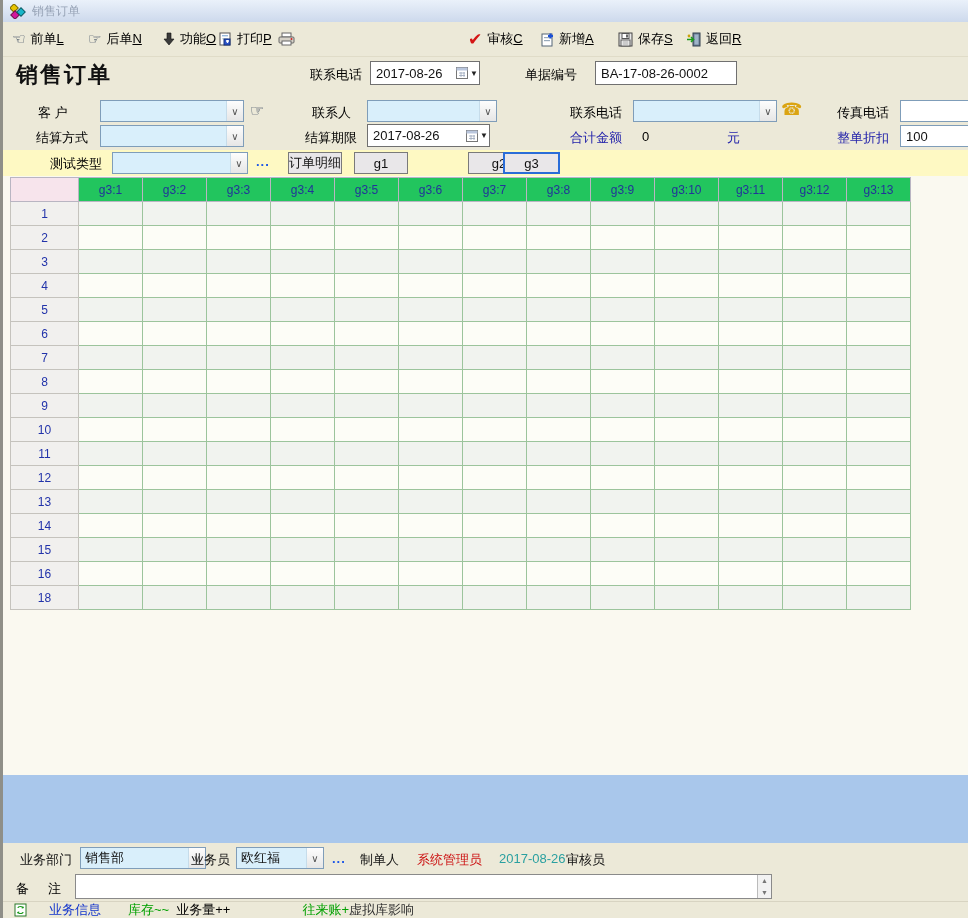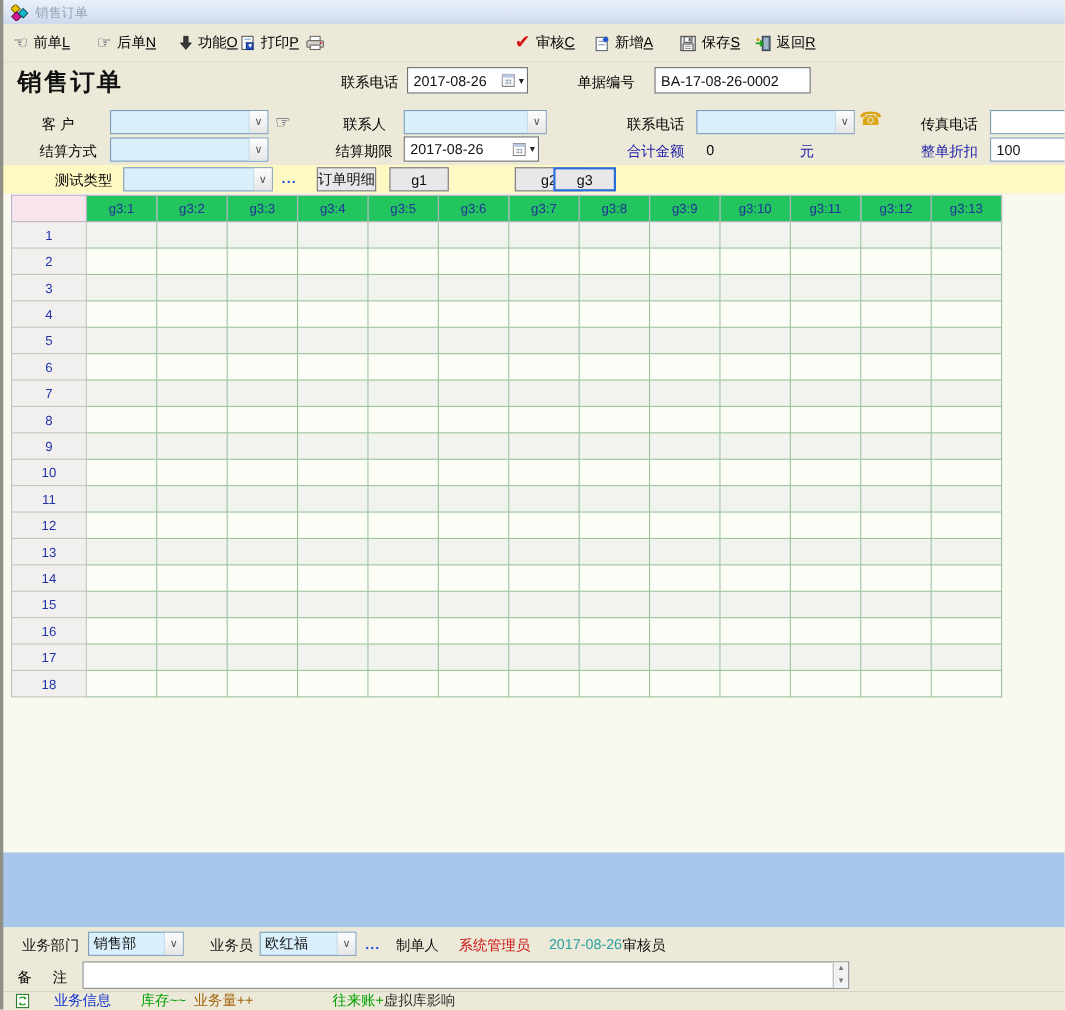--- a/index.html
+++ b/index.html
@@ -560,36 +560,20 @@
             <td></td>
             <td></td>
             <td></td>
             <td></td>
             <td></td>
             <td></td>
             <td></td>
             <td></td>
           </tr>
           <tr>
-            <th>17</th>
-            <td></td>
-            <td></td>
-            <td></td>
-            <td></td>
-            <td></td>
-            <td></td>
-            <td></td>
-            <td></td>
-            <td></td>
-            <td></td>
-            <td></td>
-            <td></td>
-            <td></td>
-          </tr>
-          <tr>
             <th>18</th>
             <td></td>
             <td></td>
             <td></td>
             <td></td>
             <td></td>
             <td></td>
             <td></td>
             <td></td>
             <td></td>
@@ -599,21 +583,21 @@
             <td></td>
           </tr>
         </tbody>
       </table>
   </div>
 
   <div class="blue-band"></div>
   <div class="bottom-area"></div>
 
   <span class="f-lbl" style="left:20px;">业务部门</span>
-  <div class="combo" style="left:80px; top:847px; width:87px;">
+  <div class="combo" style="left:80px; top:847px; width:126px;">
     <span class="val">销售部</span>
       <span class="arr">∨</span>
   </div>
   <span class="f-lbl" style="left:191px;">业务员</span>
   <div class="combo" style="left:236px; top:847px; width:88px;">
     <span class="val">欧红福</span>
       <span class="arr">∨</span>
   </div>
   <span class="dots" style="left:332px; top:851px;">...</span>
   <span class="f-lbl" style="left:360px;">制单人</span>
@@ -635,17 +619,17 @@
     <span class="sicon">
       <svg width="13" height="14">
           <rect x="1" y="1" width="11" height="12" fill="#fff" stroke="#2a7a2a"></rect>
           <path d="M4 5c0-2 5-2 5 0M9 5l-1.3-0.4M9 5l0.5-1.2" stroke="#1a9b1a" stroke-width="1.1" fill="none"></path>
           <path d="M9 9c0 2-5 2-5 0M4 9l1.3 0.4M4 9l-0.5 1.2" stroke="#1a9b1a" stroke-width="1.1" fill="none"></path>
         </svg>
     </span>
 
   <span class="sitem" style="color: rgb(17, 51, 204);">业务信息</span>
       <span class="sitem" style="color: rgb(0, 160, 0);">库存~~</span>
-      <span class="sitem" style="color: #a16207;">业务量++</span>
+      <span class="sitem" style="color: #000000;">业务量++</span>
       <span class="sitem" style="color: rgb(0, 160, 0);">往来账+</span>
       <span class="sitem" style="color: rgb(48, 48, 48);">虚拟库影响</span>
     </div>
 </div>
 
 </body></html>

